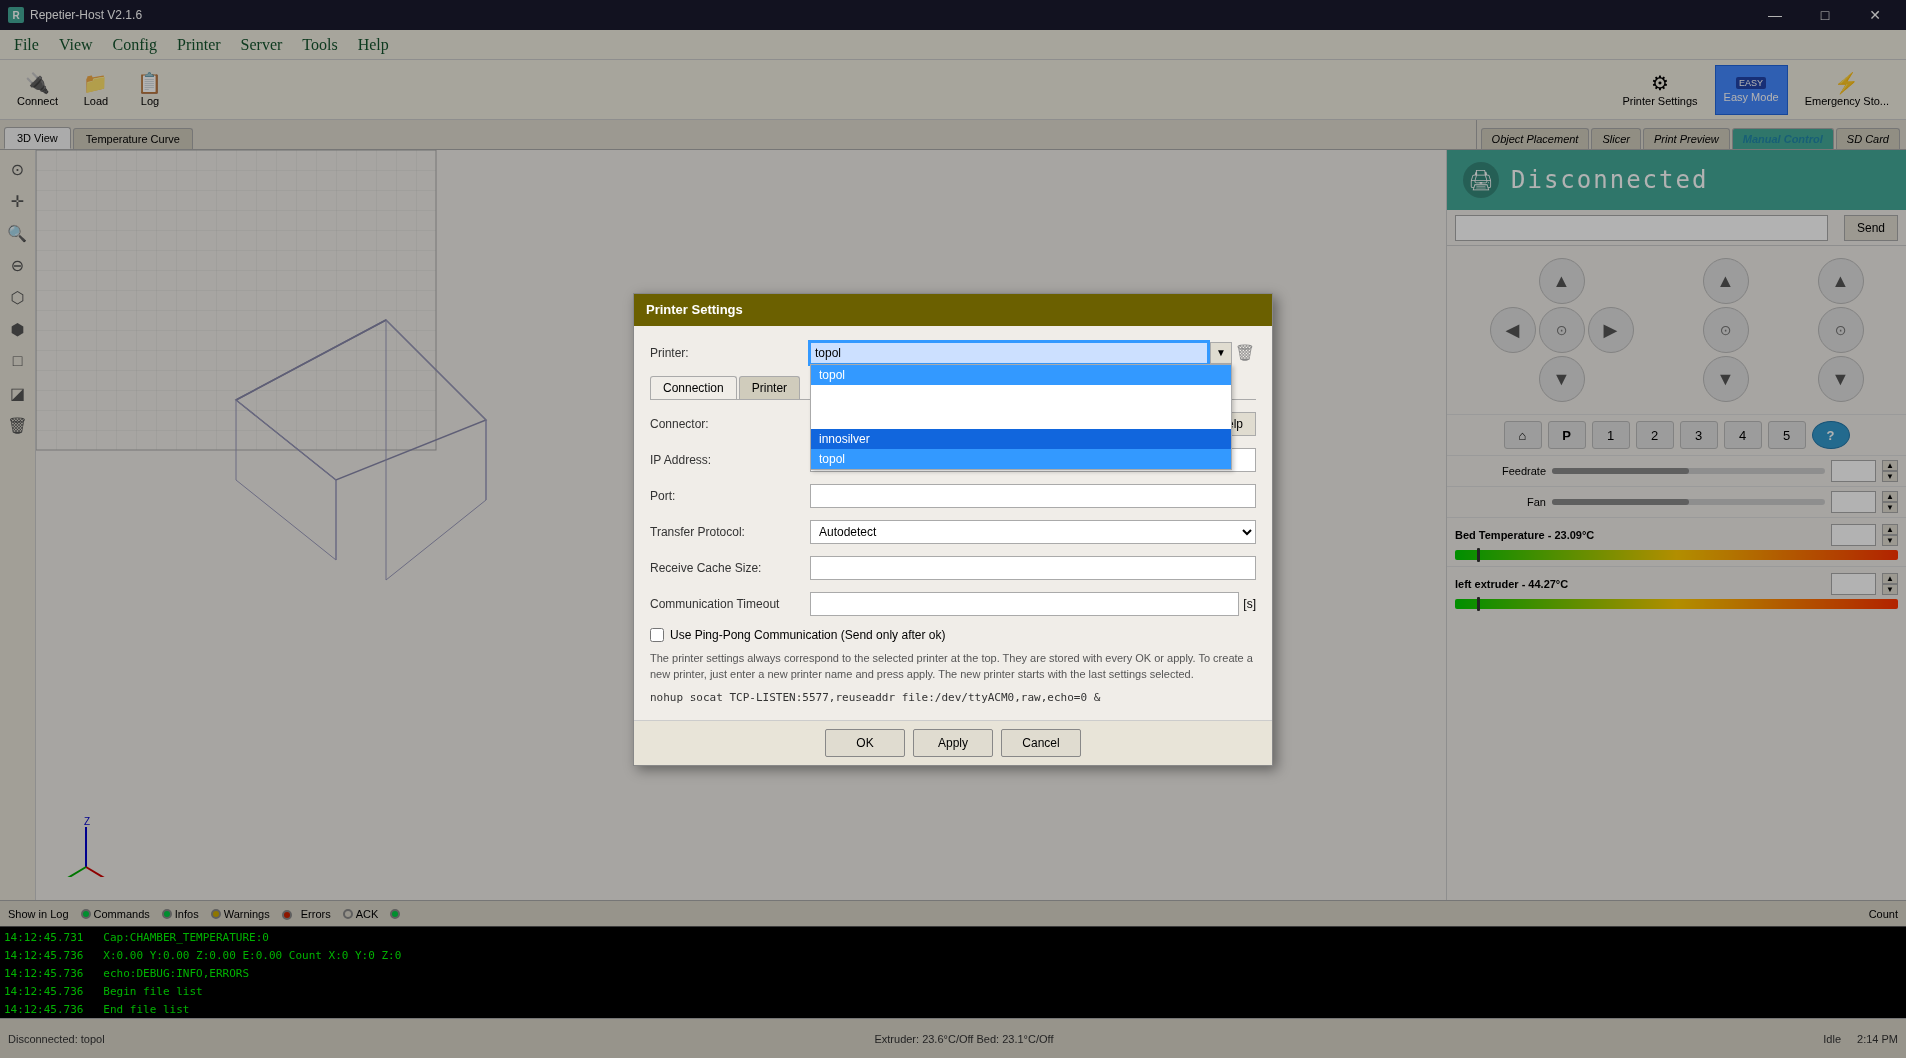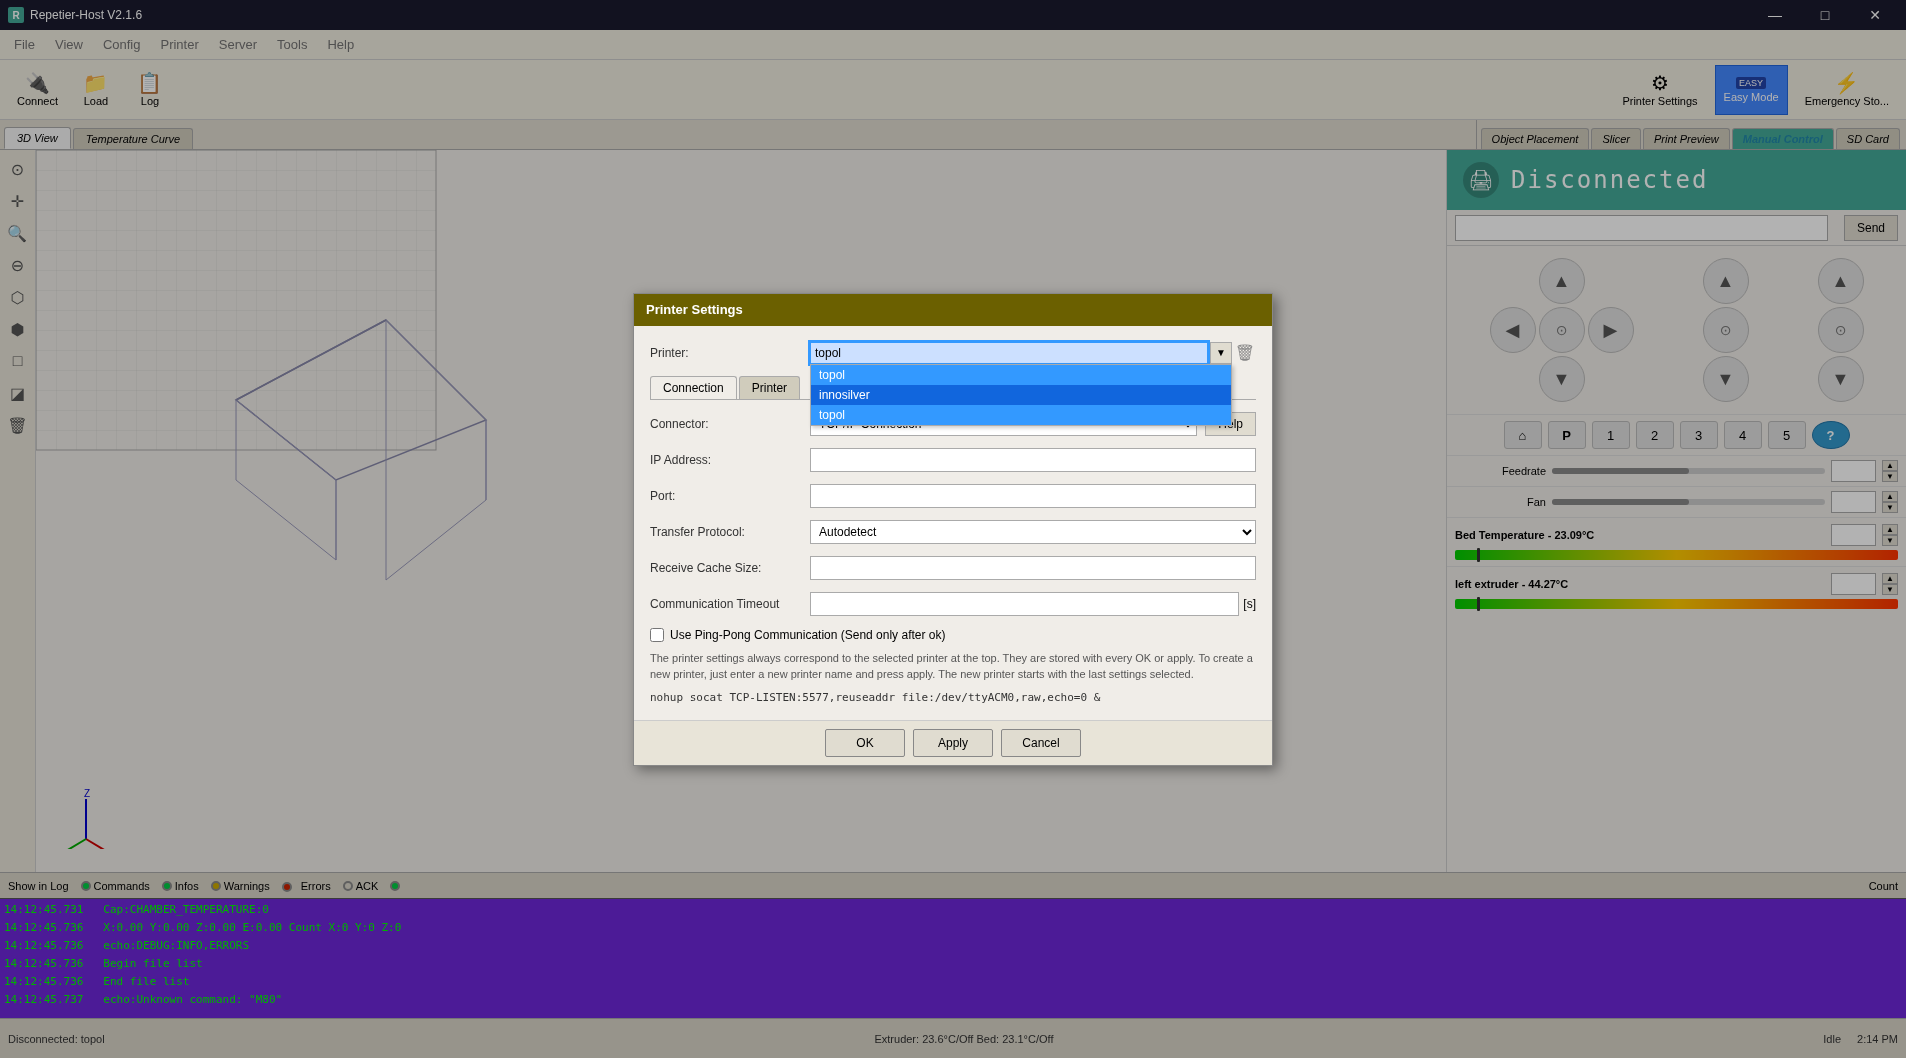--- a/index.html
+++ b/index.html
@@ -7,21 +7,21 @@
     
     
     #titlebar { height: 30px; background: #1a1a2e; display: flex; align-items: center; justify-content: space-between; padding: 0 8px; color: white; font-size: 12px; }
     #titlebar-left { display: flex; align-items: center; gap: 6px; }
     #titlebar-icon { width: 16px; height: 16px; background: #4a9; border-radius: 2px; display: flex; align-items: center; justify-content: center; color: white; font-size: 10px; font-weight: bold; }
     #titlebar-controls { display: flex; gap: 4px; }
     .title-btn { width: 46px; height: 30px; border: none; background: transparent; color: white; cursor: pointer; font-size: 14px; display: flex; align-items: center; justify-content: center; }
 
     
     #menubar { height: 30px; background: #f0ece0; display: flex; align-items: center; padding: 0 4px; border-bottom: 1px solid #ccc; }
-    .menu-item { padding: 4px 10px; cursor: pointer; font-size: 13px; color: #737373; }
+    .menu-item { padding: 4px 10px; cursor: pointer; font-size: 16px; color: #14532d; font-family: Liberation Serif, serif; }
 
     
     #toolbar { height: 60px; background: #f0ece0; display: flex; align-items: center; padding: 4px 8px; gap: 4px; border-bottom: 1px solid #ccc; }
     .tool-btn { display: flex; flex-direction: column; align-items: center; justify-content: center; padding: 4px 8px; min-width: 50px; height: 50px; border: 1px solid transparent; background: transparent; cursor: pointer; font-size: 11px; gap: 2px; }
     .tool-icon { font-size: 20px; line-height: 1; }
     
     
     #sidebar { width: 36px; background: #e8e4d8; border-right: 1px solid #ccc; display: flex; flex-direction: column; align-items: center; padding: 4px 0; gap: 2px; }
     .sidebar-btn { width: 30px; height: 30px; display: flex; align-items: center; justify-content: center; cursor: pointer; border: 1px solid transparent; font-size: 16px; color: #555; }
     .tab { padding: 4px 12px; background: #d0ccbc; border: 1px solid #aaa; border-bottom: none; cursor: pointer; font-size: 11px; margin-right: 2px; border-radius: 3px 3px 0 0; }
@@ -126,21 +126,21 @@
       <span class="tool-icon">⚡</span>
       <span>Emergency Sto...</span>
     </button>
   </div>
 </div>
 
 <div style="display: flex; flex-direction: column; height: calc(1058px - 30px - 30px - 60px);">
 
   <div style="display: flex; height: 30px; background: #e0dcd0; border-bottom: 1px solid #aaa;">
 
-    <div style="display: flex; align-items: flex-end; padding: 0 4px; flex: 0 0 auto; font-style: italic;">
+    <div style="display: flex; align-items: flex-end; padding: 0 4px; flex: 0 0 auto;">
       <div class="tab active">3D View</div>
       <div class="tab">Temperature Curve</div>
     </div>
 
     <div style="display: flex; align-items: flex-end; padding: 0 4px; margin-left: auto; border-left: 1px solid #aaa;">
       <div class="right-tab">Object Placement</div>
       <div class="right-tab">Slicer</div>
       <div class="right-tab">Print Preview</div>
       <div class="right-tab manual active">Manual Control</div>
       <div class="right-tab">SD Card</div>
@@ -327,21 +327,21 @@
       <span style="width:10px;height:10px;border-radius:50%;border:2px solid #888;display:inline-block;"></span>
       <span>ACK</span>
     </label>
     <label style="display:flex;align-items:center;gap:3px;cursor:pointer;">
       <span style="width:10px;height:10px;border-radius:50%;border:2px solid #888;display:inline-block;background:#00cc44;"></span>
       <span></span>
     </label>
     <span style="margin-left: auto;">Count</span>
   </div>
 
-  <div id="log-area" style="height:120px;background:#6d28d9;color:#00ff00;font-family:monospace;font-size:11px;padding:4px;overflow:hidden;border-top:1px solid #555;">
+  <div id="log-area" style="height:92px;background:#000000;color:#00ff00;font-family:monospace;font-size:11px;padding:4px;overflow:hidden;border-top:1px solid #555;">
     <div class="log-line" style="color:#00ff00;">14:12:45.731&nbsp;&nbsp;&nbsp;Cap:CHAMBER_TEMPERATURE:0</div>
     <div class="log-line" style="color:#00ff00;">14:12:45.736&nbsp;&nbsp;&nbsp;X:0.00 Y:0.00 Z:0.00 E:0.00 Count X:0 Y:0 Z:0</div>
     <div class="log-line" style="color:#00ff00;">14:12:45.736&nbsp;&nbsp;&nbsp;echo:DEBUG:INFO,ERRORS</div>
     <div class="log-line" style="color:#00ff00;">14:12:45.736&nbsp;&nbsp;&nbsp;Begin file list</div>
     <div class="log-line" style="color:#00ff00;">14:12:45.736&nbsp;&nbsp;&nbsp;End file list</div>
     <div class="log-line" style="color:#00ff00;">14:12:45.737&nbsp;&nbsp;&nbsp;echo:Unknown command: "M80"</div>
   </div>
 
   <div id="statusbar" style="height:40px;background:#d8d4c8;display:flex;align-items:center;padding:0 8px;border-top:1px solid #aaa;font-size:11px;color:#333;">
     <span>Disconnected: topol</span>
@@ -364,21 +364,21 @@
         <label class="dialog-label">Printer:</label>
         <div style="flex:1;position:relative;">
           <div style="display:flex;align-items:center;gap:2px;">
             <input type="text" value="topol" style="flex: 1 1 0%; height: 22px; border: 1px solid rgb(51, 153, 255); padding: 2px 4px; font-size: 12px; background: rgb(204, 224, 255); outline: rgb(51, 153, 255) solid 2px;">
             <button style="width:22px;height:22px;background:#e0dcd0;border:1px solid #aaa;display:flex;align-items:center;justify-content:center;cursor:pointer;font-size:10px;">▼</button>
             <span style="width:22px;height:22px;display:flex;align-items:center;justify-content:center;cursor:pointer;font-size:16px;color:#888;">🗑</span>
           </div>
 
           <div style="position:absolute;top:22px;left:0;right:24px;background:white;border:1px solid #aaa;z-index:300;box-shadow:2px 2px 4px rgba(0,0,0,0.2);">
             <div style="padding:3px 8px;font-size:12px;background:#3399ff;color:white;cursor:pointer;">topol</div>
-            <div style="padding:3px 8px;font-size:12px;cursor:pointer;background:#1166dd;color:white;">innosilver</div>
+            <div style="padding:3px 8px;font-size:12px;cursor:pointer;background:#1166dd;color:white;margin-top:44px;">innosilver</div>
             <div style="padding:3px 8px;font-size:12px;cursor:pointer;background:#3399ff;color:white;">topol</div>
           </div>
         </div>
       </div>
 
       <div id="dialog-tabs" style="display:flex;margin-bottom:12px;border-bottom:1px solid #aaa;margin-top:8px;">
         <div class="dialog-tab active">Connection</div>
         <div class="dialog-tab">Printer</div>
       </div>
 

